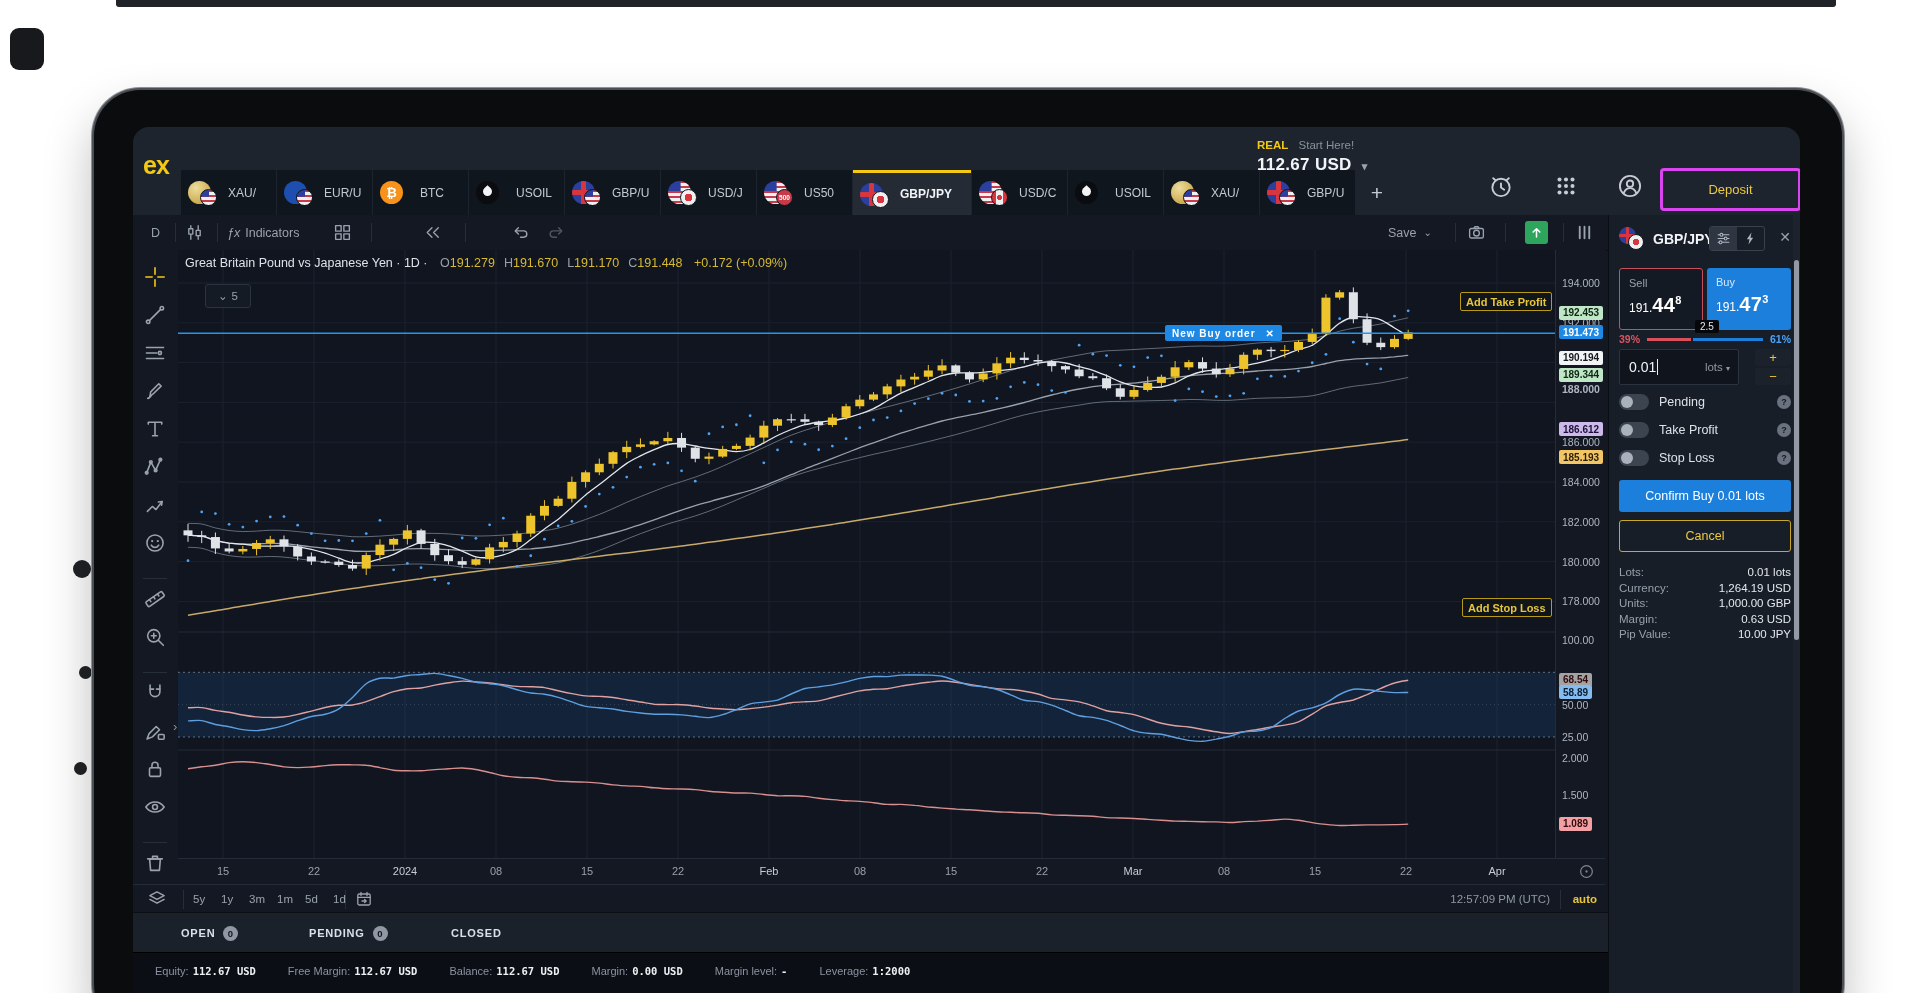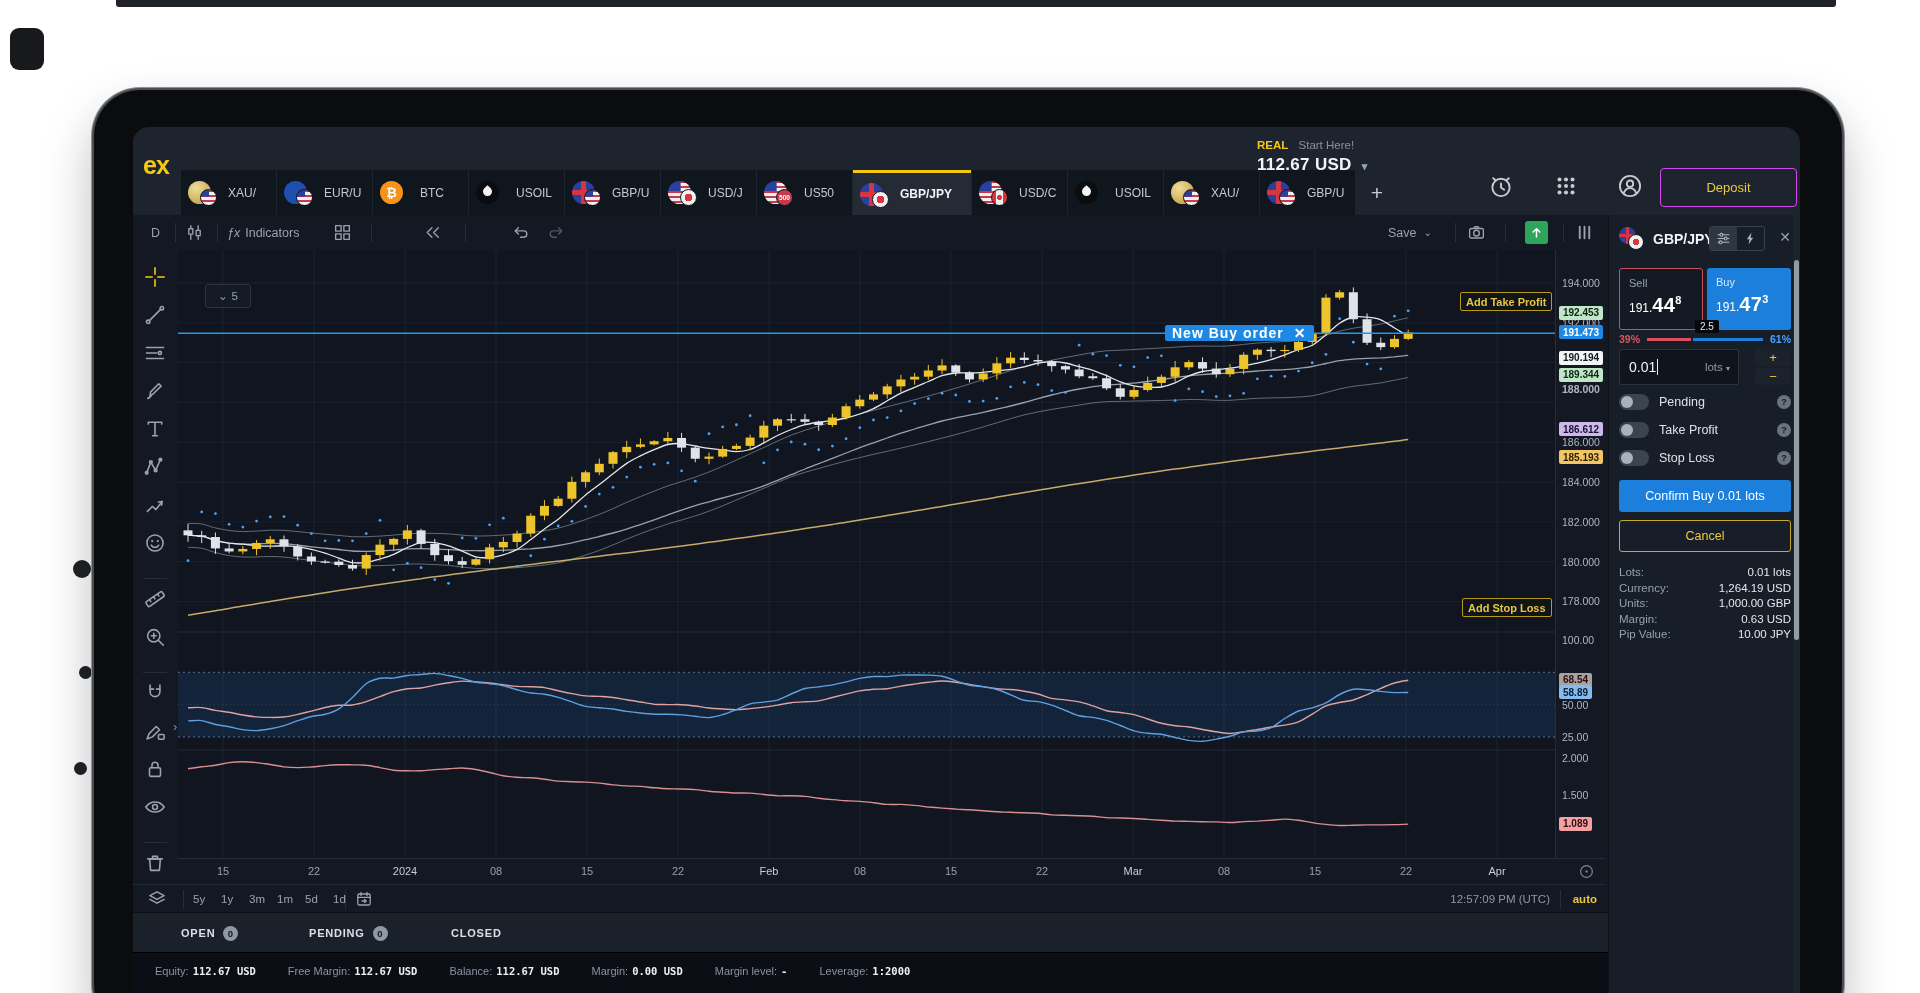--- a/index.html
+++ b/index.html
@@ -51,21 +51,21 @@
      align-items:center;justify-content:center;}
   #add-tab{width:42px;height:45px;display:flex;align-items:center;justify-content:center;
      color:#c3c9d1;font-size:21px;cursor:pointer;}
   #account{left:1124px;top:12px;}
   #acct-line1{font-size:11.5px;}
   #acct-badge{color:#f3c914;font-weight:bold;}
   #acct-hint{color:#8a919a;margin-left:7px;}
   #acct-line2{margin-top:4px;color:#f2f4f7;font-size:17px;font-weight:bold;letter-spacing:.3px;}
   #acct-caret{color:#9aa3ad;font-size:11px;margin-left:5px;}
   .topicon{top:46px;width:26px;height:26px;color:#c7ccd3;cursor:pointer;}
-  #deposit-btn{left:1527px;top:41px;width:135px;height:37px;border:1px solid #d946ef;border-radius:4px;
+  #deposit-btn{left:1527px;top:41px;width:135px;height:37px;border:3px solid #d946ef;border-radius:4px;
      color:#ecc93f;font-size:13px;display:flex;align-items:center;justify-content:center;cursor:pointer;}
   
   #ct-row{left:0;top:88px;width:1475px;height:35px;background:#131822;border-bottom:1px solid #0b0e13;}
   .ct{position:absolute;top:0;height:35px;display:flex;align-items:center;color:#99a2ad;font-size:12.5px;cursor:pointer;}
   .ct .ic{width:19px;height:19px;}
   .vsep{position:absolute;top:8px;width:1px;height:19px;background:#262e39;}
   
   #toolcol{left:0;top:123px;width:45px;height:634px;background:#131822;}
   .tool{position:absolute;left:11px;width:22px;height:22px;color:#9aa3ad;cursor:pointer;}
   .tool.active{color:#f3c914;}
@@ -74,21 +74,21 @@
   
   #chart-wrap{left:45px;top:123px;width:1377px;height:608px;background:#10151f;overflow:hidden;}
   #legend{left:7px;top:6px;font-size:12.5px;color:#dfe3e8;white-space:nowrap;pointer-events:none;}
   .okey{color:#98a1ac;margin-left:9px;}
   .oval{color:#d7ba32;}
   #collapse-chip{left:27px;top:34px;width:44px;height:22px;background:#151b25;border:1px solid #2a323e;
      border-radius:3px;color:#98a1ac;font-size:11.5px;display:flex;align-items:center;justify-content:center;gap:4px;cursor:pointer;}
   .annot{position:absolute;height:17px;border:1px solid #b99a16;background:#10151c;color:#e8c63a;
      font-size:11px;font-weight:bold;display:flex;align-items:center;padding:0 5px;border-radius:2px;cursor:pointer;}
   #buy-order-tag{position:absolute;left:987px;top:68px;height:16px;background:#1e88e5;color:#fff;
-     font-size:14px;font-weight:bold;letter-spacing:1px;display:flex;align-items:center;padding:0 7px;
+     font-size:10px;font-weight:bold;letter-spacing:1px;display:flex;align-items:center;padding:0 7px;
      border-radius:2px;gap:10px;cursor:pointer;}
   #buy-order-tag .x{font-weight:bold;cursor:pointer;}
   
   #paxis{left:1422px;top:123px;width:50px;height:608px;background:#131822;border-left:1px solid #232c3a;}
   .ptick{position:absolute;left:6px;color:#aeb6c2;font-size:10.5px;}
   .pbadge{position:absolute;left:3px;font-size:10px;font-weight:bold;padding:1.5px 4px;border-radius:2px;}
   
   #taxis{left:45px;top:731px;width:1427px;height:26px;background:#131822;border-top:1px solid #232c3a;}
   .ttick{position:absolute;top:6px;color:#98a1ac;font-size:11px;transform:translateX(-50%);}
   .ttick.strong{color:#c6ccd4;}
@@ -800,20 +800,25 @@
             <circle cx="1189.0600000000002" cy="114.04774523491044" r="1.4" fill="#4da3f5"></circle>
             <circle cx="1202.77" cy="118.94842539437002" r="1.4" fill="#4da3f5"></circle>
             <circle cx="1216.48" cy="66.21481460321272" r="1.4" fill="#4da3f5"></circle>
             <circle cx="1230.19" cy="60.82103812767423" r="1.4" fill="#4da3f5"></circle>
           </g>
           <line x1="0" y1="83.28729999999973" x2="1377" y2="83.28729999999973" stroke="#2196f3" stroke-width="1.4"></line>
           <path d="M10.0 457.8C12.3 457.7 19.1 457.1 23.7 457.6C28.3 458.0 32.9 459.6 37.4 460.4C42.0 461.2 46.6 461.6 51.1 462.3C55.7 463.1 60.3 464.3 64.8 465.0C69.4 465.8 74.0 466.5 78.6 466.9C83.1 467.3 87.7 467.4 92.3 467.4C96.8 467.5 101.4 467.5 106.0 467.0C110.5 466.5 115.1 465.4 119.7 464.4C124.3 463.4 128.8 462.2 133.4 461.1C138.0 459.9 142.5 458.5 147.1 457.5C151.7 456.5 156.2 455.7 160.8 455.3C165.4 454.9 170.0 455.6 174.5 455.0C179.1 454.4 183.7 453.1 188.2 451.7C192.8 450.3 197.4 448.2 201.9 446.6C206.5 444.9 211.1 442.9 215.7 441.6C220.2 440.3 224.8 439.3 229.4 438.7C233.9 438.1 238.5 438.6 243.1 438.0C247.6 437.4 252.2 436.0 256.8 435.1C261.4 434.2 265.9 433.4 270.5 432.8C275.1 432.1 279.6 431.3 284.2 431.1C288.8 431.0 293.3 431.5 297.9 431.9C302.5 432.2 307.1 432.5 311.6 433.0C316.2 433.5 320.8 434.3 325.3 434.8C329.9 435.4 334.5 436.1 339.0 436.4C343.6 436.7 348.2 436.5 352.8 436.7C357.3 436.9 361.9 437.0 366.5 437.6C371.0 438.3 375.6 439.7 380.2 440.7C384.7 441.7 389.3 442.7 393.9 443.6C398.4 444.5 403.0 445.4 407.6 445.9C412.2 446.4 416.7 446.1 421.3 446.4C425.9 446.7 430.4 446.9 435.0 447.5C439.6 448.0 444.2 449.1 448.7 449.8C453.3 450.6 457.9 451.3 462.4 452.0C467.0 452.7 471.6 453.7 476.1 454.2C480.7 454.6 485.3 454.5 489.9 454.6C494.4 454.7 499.0 454.4 503.6 454.7C508.1 454.9 512.7 455.5 517.3 456.0C521.8 456.6 526.4 457.5 531.0 458.0C535.6 458.5 540.1 458.7 544.7 459.0C549.3 459.3 553.8 459.8 558.4 459.7C563.0 459.6 567.5 459.0 572.1 458.6C576.7 458.1 581.3 457.7 585.8 457.1C590.4 456.6 595.0 455.8 599.5 455.1C604.1 454.3 608.7 453.2 613.2 452.7C617.8 452.1 622.4 452.0 627.0 451.8C631.5 451.5 636.1 451.7 640.7 450.9C645.2 450.2 649.8 448.6 654.4 447.5C658.9 446.4 663.5 445.2 668.1 444.1C672.7 443.0 677.2 441.7 681.8 440.9C686.4 440.1 690.9 439.7 695.5 439.3C700.1 439.0 704.6 439.3 709.2 438.7C713.8 438.2 718.4 436.9 722.9 436.1C727.5 435.3 732.1 434.7 736.6 434.1C741.2 433.4 745.8 432.8 750.3 432.3C754.9 431.8 759.5 431.0 764.1 431.0C768.6 431.0 773.2 431.6 777.8 432.2C782.3 432.8 786.9 433.7 791.5 434.4C796.0 435.1 800.6 435.9 805.2 436.6C809.8 437.3 814.3 438.2 818.9 438.7C823.5 439.1 828.0 439.1 832.6 439.5C837.2 439.9 841.7 440.4 846.3 441.2C850.9 441.9 855.5 442.8 860.0 444.0C864.6 445.2 869.2 447.4 873.7 448.4C878.3 449.3 882.9 449.3 887.4 449.9C892.0 450.5 896.6 450.9 901.2 451.9C905.7 452.9 910.3 454.4 914.9 455.8C919.4 457.3 924.0 459.5 928.6 460.7C933.1 461.8 937.7 461.9 942.3 462.5C946.9 463.2 951.4 463.5 956.0 464.6C960.6 465.7 965.1 467.6 969.7 469.0C974.3 470.5 978.8 472.2 983.4 473.3C988.0 474.4 992.6 475.1 997.1 475.7C1001.7 476.3 1006.3 476.4 1010.8 477.0C1015.4 477.7 1020.0 478.7 1024.5 479.5C1029.1 480.3 1033.7 481.1 1038.3 481.8C1042.8 482.4 1047.4 483.5 1052.0 483.5C1056.5 483.4 1061.1 482.3 1065.7 481.7C1070.2 481.0 1074.8 480.3 1079.4 479.5C1084.0 478.8 1088.5 477.8 1093.1 477.0C1097.7 476.3 1102.2 476.0 1106.8 475.1C1111.4 474.2 1115.9 473.6 1120.5 471.8C1125.1 469.9 1129.7 466.8 1134.2 464.1C1138.8 461.5 1143.4 457.9 1147.9 455.9C1152.5 454.0 1157.1 453.5 1161.6 452.5C1166.2 451.5 1170.8 451.3 1175.4 450.0C1179.9 448.6 1184.5 446.5 1189.1 444.6C1193.6 442.6 1198.2 440.3 1202.8 438.4C1207.3 436.4 1211.9 434.3 1216.5 433.0C1221.0 431.6 1227.9 430.7 1230.2 430.2" fill="none" stroke="#dfa1a1" stroke-width="1.4"></path>
           <path d="M10.0 470.9C12.3 470.9 19.1 470.0 23.7 470.6C28.3 471.2 32.9 473.5 37.4 474.5C42.0 475.5 46.6 475.9 51.1 476.8C55.7 477.6 60.3 479.0 64.8 479.6C69.4 480.3 74.0 480.7 78.6 480.6C83.1 480.4 87.7 479.5 92.3 478.7C96.8 477.9 101.4 476.9 106.0 475.6C110.5 474.2 115.1 472.2 119.7 470.7C124.3 469.2 128.8 467.6 133.4 466.5C138.0 465.5 142.5 465.5 147.1 464.3C151.7 463.0 156.2 461.7 160.8 458.8C165.4 456.0 170.0 451.6 174.5 447.4C179.1 443.2 183.7 436.9 188.2 433.7C192.8 430.5 197.4 429.2 201.9 428.3C206.5 427.4 211.1 428.5 215.7 428.1C220.2 427.6 224.8 426.1 229.4 425.5C233.9 425.0 238.5 424.9 243.1 424.5C247.6 424.2 252.2 423.2 256.8 423.4C261.4 423.6 265.9 424.7 270.5 425.5C275.1 426.3 279.6 427.3 284.2 428.4C288.8 429.5 293.3 431.4 297.9 432.3C302.5 433.1 307.1 433.1 311.6 433.7C316.2 434.3 320.8 434.7 325.3 435.7C329.9 436.7 334.5 438.5 339.0 439.7C343.6 440.9 348.2 442.2 352.8 443.0C357.3 443.7 361.9 443.6 366.5 444.3C371.0 445.0 375.6 446.0 380.2 447.3C384.7 448.6 389.3 450.4 393.9 451.9C398.4 453.5 403.0 455.5 407.6 456.4C412.2 457.4 416.7 457.3 421.3 457.8C425.9 458.2 430.4 458.4 435.0 459.0C439.6 459.6 444.2 460.8 448.7 461.4C453.3 462.1 457.9 462.6 462.4 463.0C467.0 463.5 471.6 464.0 476.1 464.2C480.7 464.4 485.3 464.1 489.9 464.2C494.4 464.3 499.0 464.5 503.6 464.9C508.1 465.2 512.7 465.9 517.3 466.3C521.8 466.8 526.4 467.9 531.0 467.6C535.6 467.4 540.1 466.1 544.7 464.7C549.3 463.4 553.8 461.5 558.4 459.7C563.0 457.9 567.5 455.1 572.1 453.8C576.7 452.6 581.3 452.8 585.8 452.1C590.4 451.5 595.0 451.4 599.5 450.1C604.1 448.7 608.7 445.9 613.2 444.0C617.8 442.1 622.4 439.7 627.0 438.5C631.5 437.3 636.1 437.5 640.7 436.9C645.2 436.3 649.8 435.7 654.4 434.9C658.9 434.1 663.5 433.0 668.1 431.9C672.7 430.8 677.2 429.3 681.8 428.4C686.4 427.5 690.9 426.8 695.5 426.5C700.1 426.2 704.6 426.8 709.2 426.6C713.8 426.4 718.4 425.3 722.9 425.1C727.5 424.8 732.1 425.0 736.6 425.0C741.2 425.0 745.8 424.9 750.3 425.1C754.9 425.2 759.5 425.2 764.1 426.2C768.6 427.1 773.2 429.3 777.8 430.8C782.3 432.3 786.9 434.1 791.5 435.2C796.0 436.2 800.6 436.1 805.2 436.8C809.8 437.6 814.3 438.1 818.9 439.5C823.5 440.8 828.0 443.0 832.6 444.8C837.2 446.6 841.7 449.2 846.3 450.3C850.9 451.4 855.5 450.8 860.0 451.6C864.6 452.4 869.2 453.8 873.7 455.2C878.3 456.7 882.9 458.7 887.4 460.5C892.0 462.2 896.6 464.6 901.2 465.8C905.7 467.0 910.3 466.7 914.9 467.4C919.4 468.2 924.0 469.1 928.6 470.4C933.1 471.8 937.7 473.8 942.3 475.5C946.9 477.3 951.4 479.6 956.0 480.9C960.6 482.2 965.1 482.7 969.7 483.3C974.3 483.9 978.8 483.6 983.4 484.3C988.0 485.0 992.6 486.5 997.1 487.5C1001.7 488.5 1006.3 489.7 1010.8 490.4C1015.4 491.0 1020.0 491.5 1024.5 491.3C1029.1 491.1 1033.7 489.9 1038.3 489.1C1042.8 488.2 1047.4 487.4 1052.0 486.2C1056.5 485.0 1061.1 482.7 1065.7 481.8C1070.2 481.0 1074.8 481.7 1079.4 481.0C1084.0 480.3 1088.5 479.7 1093.1 477.6C1097.7 475.5 1102.2 471.3 1106.8 468.5C1111.4 465.7 1115.9 462.8 1120.5 461.0C1125.1 459.2 1129.7 459.2 1134.2 457.9C1138.8 456.5 1143.4 455.1 1147.9 452.9C1152.5 450.7 1157.1 446.7 1161.6 444.5C1166.2 442.2 1170.8 440.1 1175.4 439.3C1179.9 438.5 1184.5 439.4 1189.1 439.8C1193.6 440.1 1198.2 440.9 1202.8 441.4C1207.3 441.8 1211.9 442.4 1216.5 442.6C1221.0 442.8 1227.9 442.5 1230.2 442.5" fill="none" stroke="#5f9fe0" stroke-width="1.4"></path>
           <path d="M10.0 518.7C12.3 518.4 19.1 517.4 23.7 516.8C28.3 516.3 32.9 516.0 37.4 515.3C42.0 514.6 46.6 513.2 51.1 512.6C55.7 512.0 60.3 511.8 64.8 511.8C69.4 511.8 74.0 512.2 78.6 512.6C83.1 513.1 87.7 513.7 92.3 514.5C96.8 515.2 101.4 516.3 106.0 516.9C110.5 517.4 115.1 517.6 119.7 517.6C124.3 517.7 128.8 517.3 133.4 517.0C138.0 516.7 142.5 516.0 147.1 515.6C151.7 515.2 156.2 514.9 160.8 514.7C165.4 514.6 170.0 514.8 174.5 514.9C179.1 514.9 183.7 514.7 188.2 515.2C192.8 515.6 197.4 516.7 201.9 517.6C206.5 518.4 211.1 519.6 215.7 520.2C220.2 520.7 224.8 520.7 229.4 520.8C233.9 520.9 238.5 520.9 243.1 520.7C247.6 520.5 252.2 519.9 256.8 519.6C261.4 519.2 265.9 519.1 270.5 518.8C275.1 518.6 279.6 517.9 284.2 518.0C288.8 518.1 293.3 518.8 297.9 519.5C302.5 520.3 307.1 521.4 311.6 522.5C316.2 523.5 320.8 524.9 325.3 525.7C329.9 526.5 334.5 526.9 339.0 527.3C343.6 527.7 348.2 527.5 352.8 527.8C357.3 528.1 361.9 528.6 366.5 529.2C371.0 529.7 375.6 530.7 380.2 531.1C384.7 531.5 389.3 531.5 393.9 531.7C398.4 531.8 403.0 531.9 407.6 532.1C412.2 532.4 416.7 532.7 421.3 533.1C425.9 533.6 430.4 534.4 435.0 534.9C439.6 535.3 444.2 535.7 448.7 535.9C453.3 536.2 457.9 536.1 462.4 536.4C467.0 536.7 471.6 537.4 476.1 537.8C480.7 538.2 485.3 538.6 489.9 538.8C494.4 538.9 499.0 538.8 503.6 539.0C508.1 539.1 512.7 539.2 517.3 539.6C521.8 540.0 526.4 540.8 531.0 541.2C535.6 541.7 540.1 541.9 544.7 542.2C549.3 542.5 553.8 542.8 558.4 543.0C563.0 543.1 567.5 542.9 572.1 543.1C576.7 543.4 581.3 544.1 585.8 544.5C590.4 545.0 595.0 545.5 599.5 545.8C604.1 546.0 608.7 545.7 613.2 545.8C617.8 545.9 622.4 546.0 627.0 546.4C631.5 546.8 636.1 547.8 640.7 548.3C645.2 548.9 649.8 549.3 654.4 549.6C658.9 550.0 663.5 550.4 668.1 550.7C672.7 550.9 677.2 551.0 681.8 551.4C686.4 551.7 690.9 552.2 695.5 552.7C700.1 553.2 704.6 554.1 709.2 554.4C713.8 554.7 718.4 554.3 722.9 554.4C727.5 554.6 732.1 554.9 736.6 555.4C741.2 555.8 745.8 556.5 750.3 557.0C754.9 557.4 759.5 557.7 764.1 558.1C768.6 558.4 773.2 558.8 777.8 559.1C782.3 559.4 786.9 559.5 791.5 559.8C796.0 560.1 800.6 560.4 805.2 560.7C809.8 561.1 814.3 561.6 818.9 561.8C823.5 562.1 828.0 562.1 832.6 562.3C837.2 562.5 841.7 562.7 846.3 562.8C850.9 563.0 855.5 562.9 860.0 563.2C864.6 563.6 869.2 564.6 873.7 564.9C878.3 565.3 882.9 565.2 887.4 565.3C892.0 565.4 896.6 565.6 901.2 565.8C905.7 565.9 910.3 566.0 914.9 566.3C919.4 566.6 924.0 567.4 928.6 567.6C933.1 567.9 937.7 567.8 942.3 568.0C946.9 568.1 951.4 568.2 956.0 568.5C960.6 568.7 965.1 569.1 969.7 569.4C974.3 569.7 978.8 570.0 983.4 570.3C988.0 570.6 992.6 570.9 997.1 571.1C1001.7 571.3 1006.3 571.3 1010.8 571.4C1015.4 571.5 1020.0 571.7 1024.5 571.8C1029.1 571.9 1033.7 571.8 1038.3 571.9C1042.8 572.1 1047.4 572.6 1052.0 572.5C1056.5 572.5 1061.1 571.9 1065.7 571.6C1070.2 571.4 1074.8 571.3 1079.4 571.1C1084.0 570.8 1088.5 570.5 1093.1 570.2C1097.7 569.9 1102.2 569.1 1106.8 569.1C1111.4 569.1 1115.9 569.7 1120.5 570.3C1125.1 570.9 1129.7 571.9 1134.2 572.6C1138.8 573.3 1143.4 574.0 1147.9 574.4C1152.5 574.9 1157.1 575.4 1161.6 575.5C1166.2 575.6 1170.8 575.3 1175.4 575.2C1179.9 575.1 1184.5 575.0 1189.1 574.9C1193.6 574.9 1198.2 574.9 1202.8 574.9C1207.3 574.8 1211.9 574.7 1216.5 574.6C1221.0 574.5 1227.9 574.2 1230.2 574.1" fill="none" stroke="#d98f8f" stroke-width="1.4"></path>
         </svg>
+    <div class="abs" id="legend">
+      <span>Great Britain Pound vs Japanese Yen · 1D ·</span>
+      <span id="ohlc-wrap"><span class="okey">O</span><span class="oval">191.279</span><span class="okey">H</span><span class="oval">191.670</span><span class="okey">L</span><span class="oval">191.170</span><span class="okey">C</span><span class="oval">191.448</span></span>
+      <span class="oval" style="margin-left:8px;">+0.172 (+0.09%)</span>
+    </div>
     <div class="abs" id="collapse-chip">
       <span>⌄</span>
       <span>5</span>
     </div>
     <div class="annot" style="left:1282px;top:42px;">Add Take Profit</div>
     <div class="annot" style="left:1284px;top:348px;">Add Stop Loss</div>
     <div id="buy-order-tag" style="top: 75.2873px;">
       <span>New Buy order</span>
       <span class="x">✕</span>
     </div>

